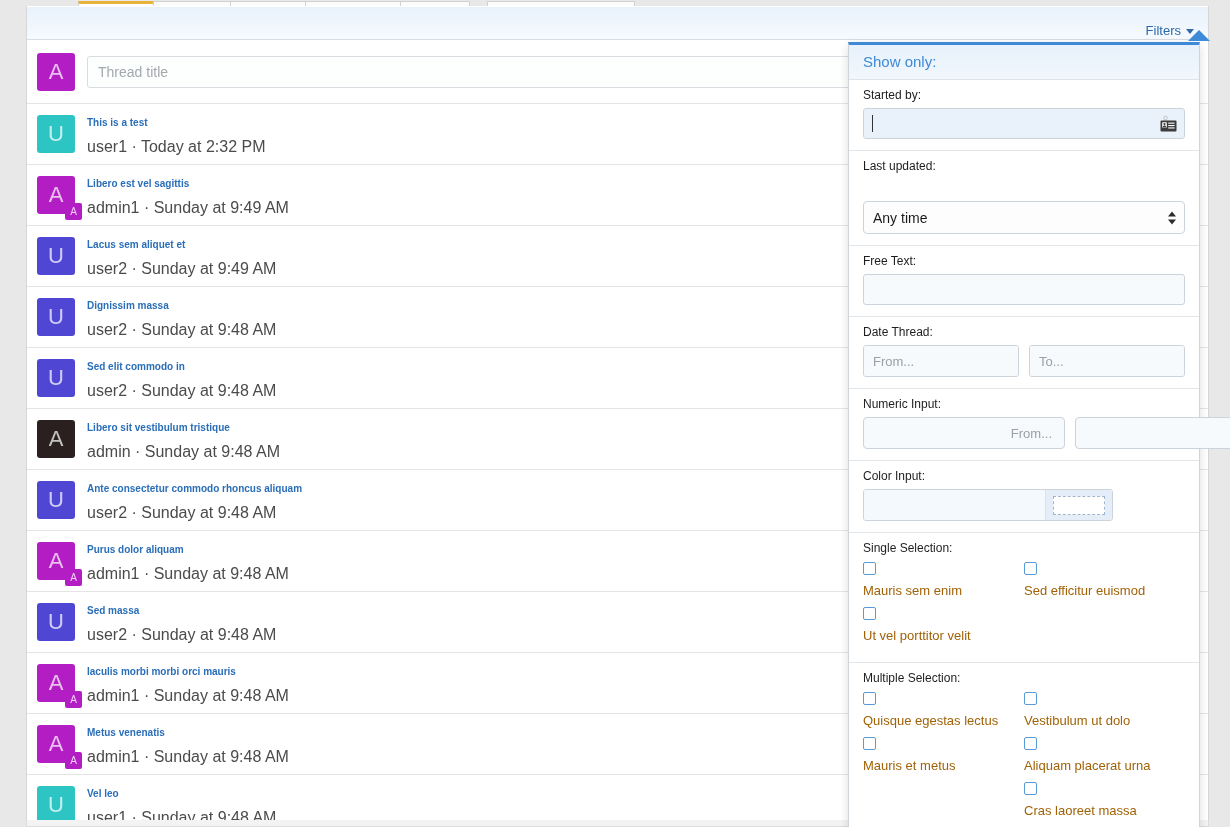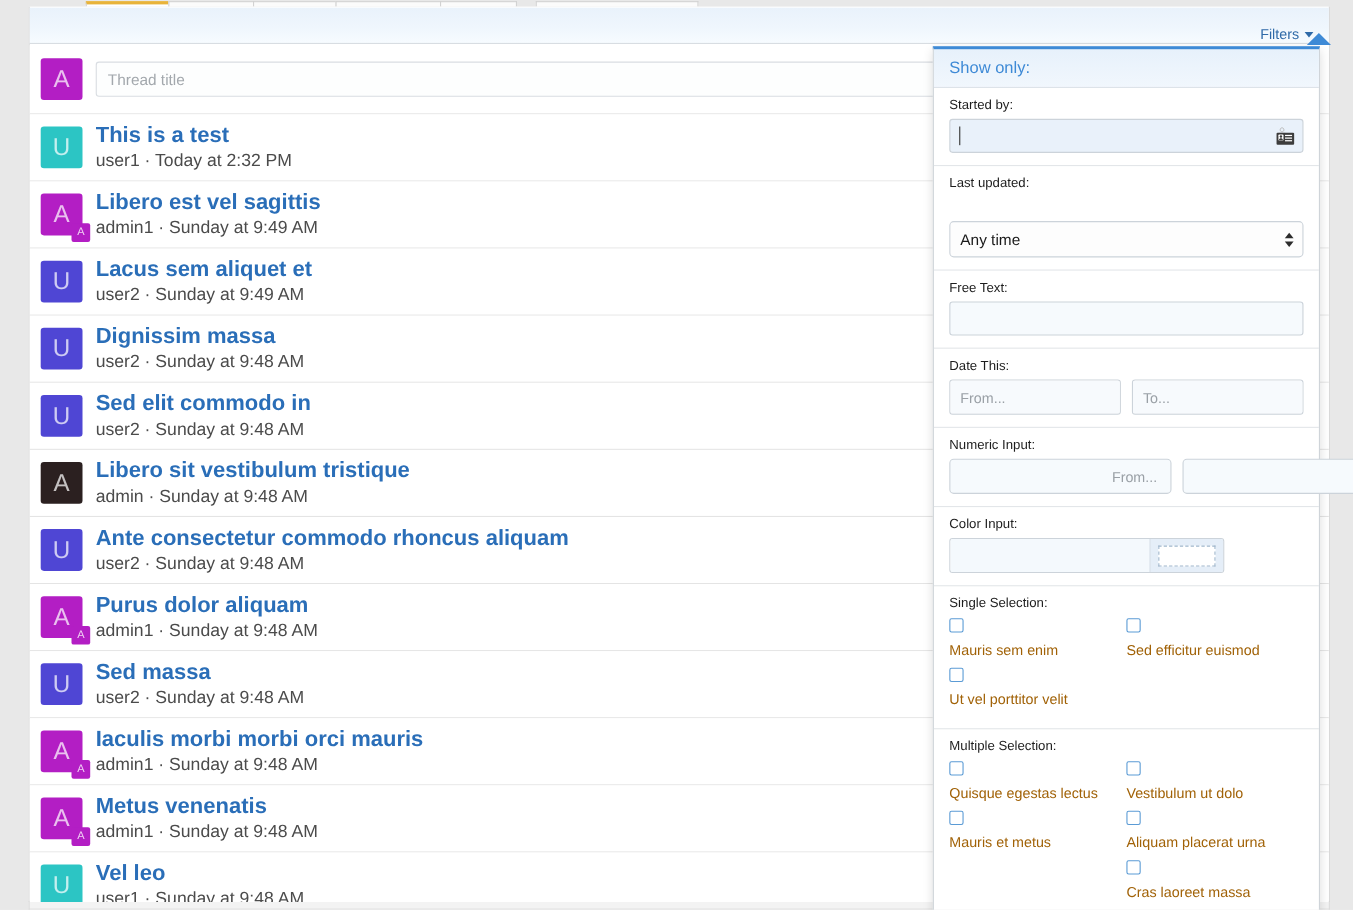--- a/index.html
+++ b/index.html
@@ -79,21 +79,21 @@
   .thread-title-input {
     flex: 1; height: 32px; margin-right: 12px;
     border: 1px solid #d9dde2; border-radius: 3px;
     background: #fdfefe; padding: 0 10px; font-size: 14px; color: #333;
     font-family: "Liberation Sans", sans-serif; outline: none;
   }
   .thread-title-input::placeholder { color: #a3a8ad; }
 
   .row-text { display: flex; flex-direction: column; justify-content: center; }
   .row-title {
-    font-size: 20px; font-weight: bold; color: #2a6eb8;
+    font-size: 10px; font-weight: bold; color: #2a6eb8;
     line-height: 18px; cursor: pointer;
   }
   .row-meta { font-size: 16px; color: #4b4b4b; margin-top: 7px; line-height: 15px; }
 
   
   .filter-panel {
     position: absolute; left: 848px; top: 42px; width: 352px;
     background: #ffffff;
     border: 1px solid #cfd4d9;
     border-top: 3px solid #3e8ad6;
@@ -394,21 +394,21 @@
           </span>
       </div>
     </div>
 
     <div class="fgroup">
       <div class="flabel">Free Text:</div>
       <input class="inp plain" type="text" placeholder="" style="">
     </div>
 
     <div class="fgroup">
-      <div class="flabel">Date This:</div>
+      <div class="flabel">Date Thread:</div>
       <div class="pairrow">
         <div class="date-field">
           <input type="text" placeholder="From..." style="">
 
         </div>
         <div class="date-field">
           <input type="text" placeholder="To..." style="">
 
         </div>
       </div>

